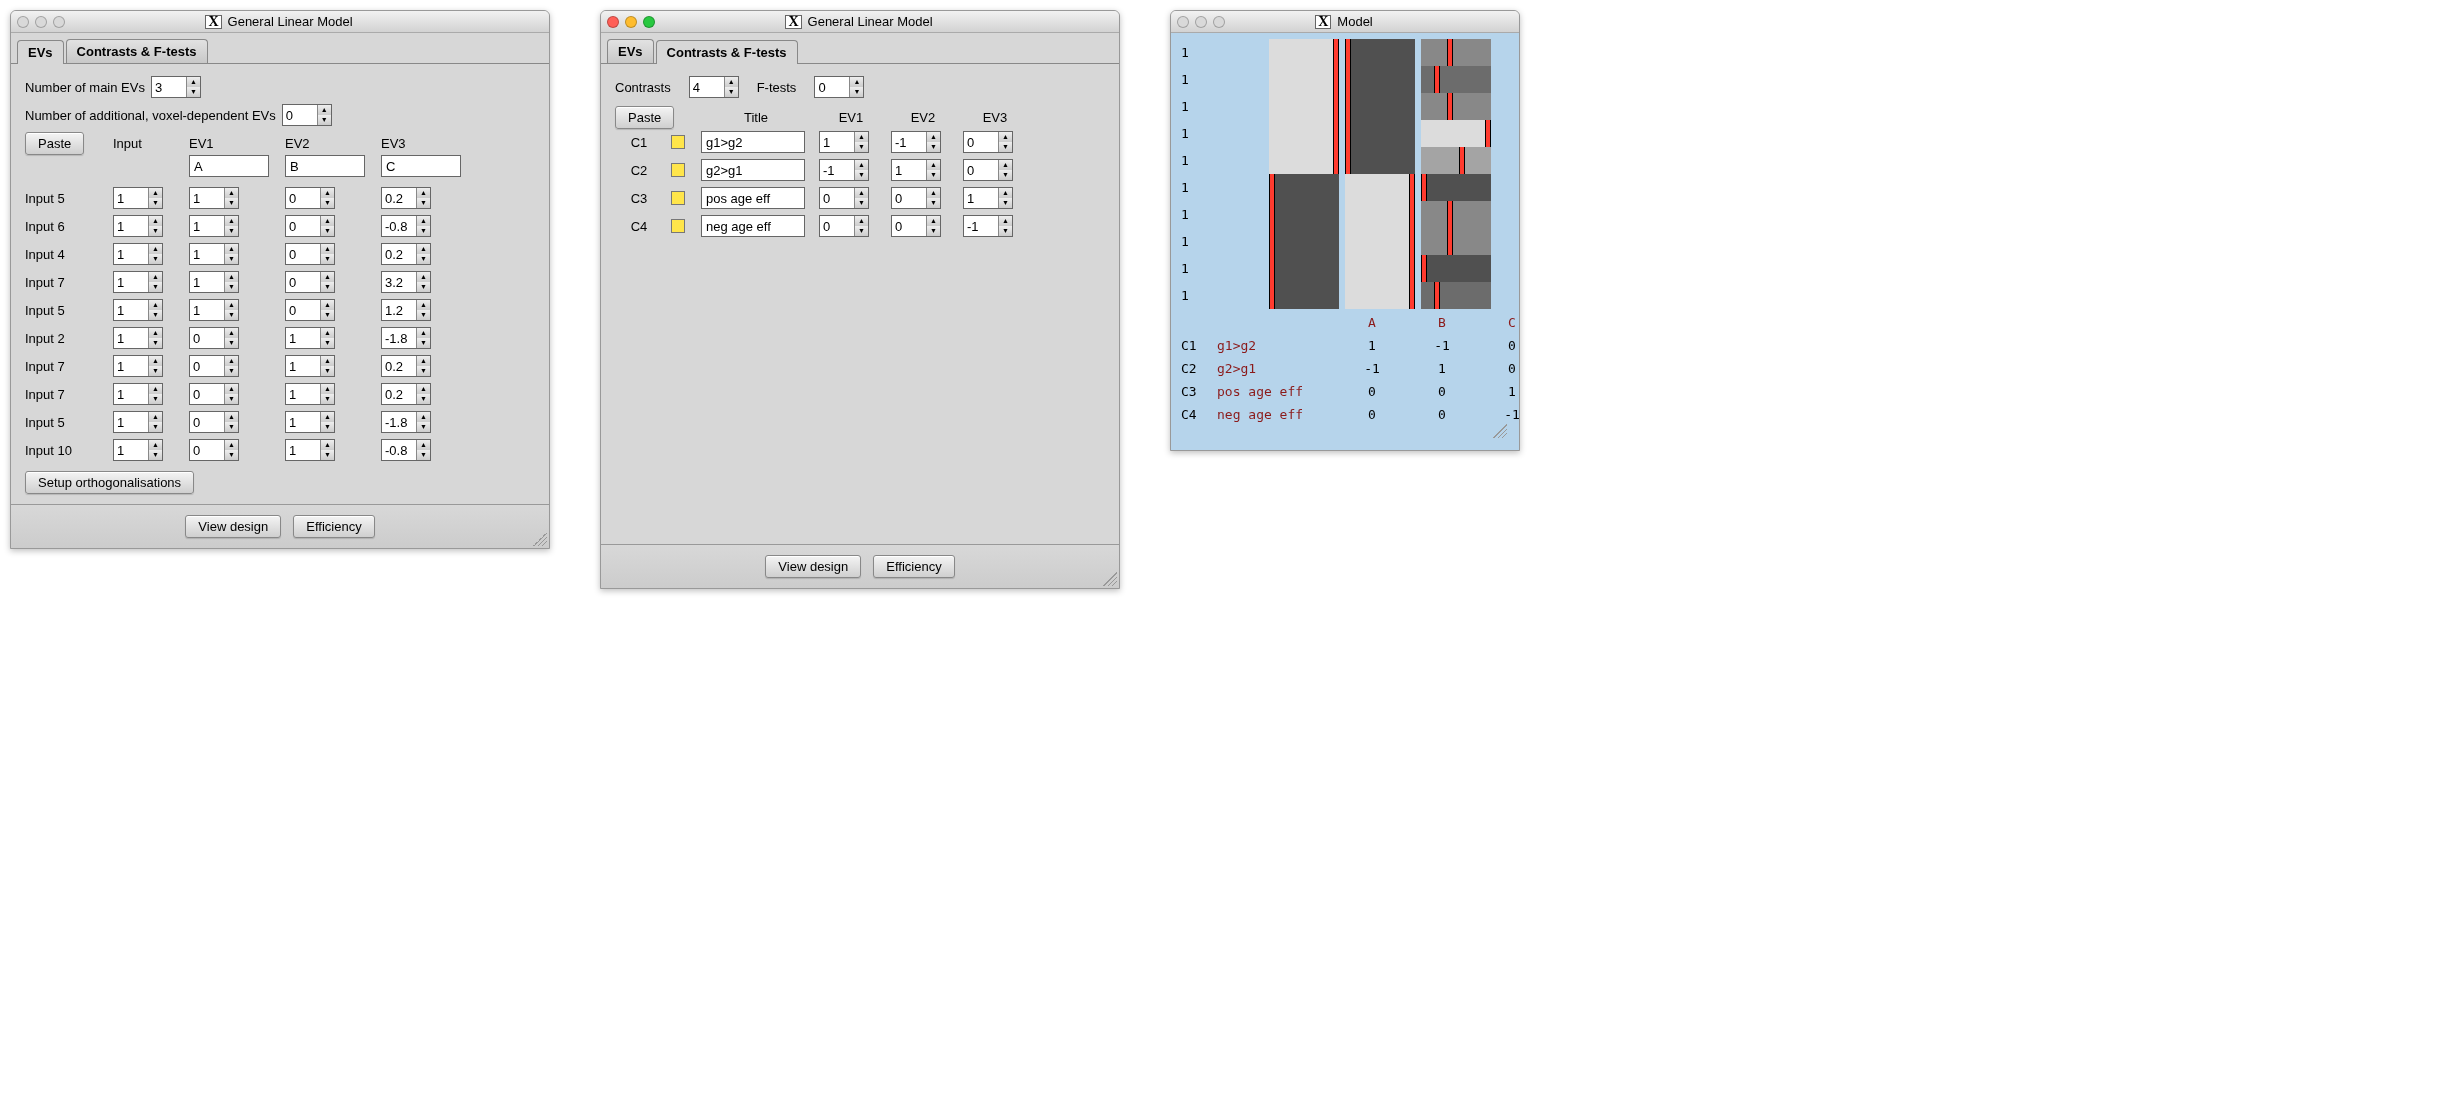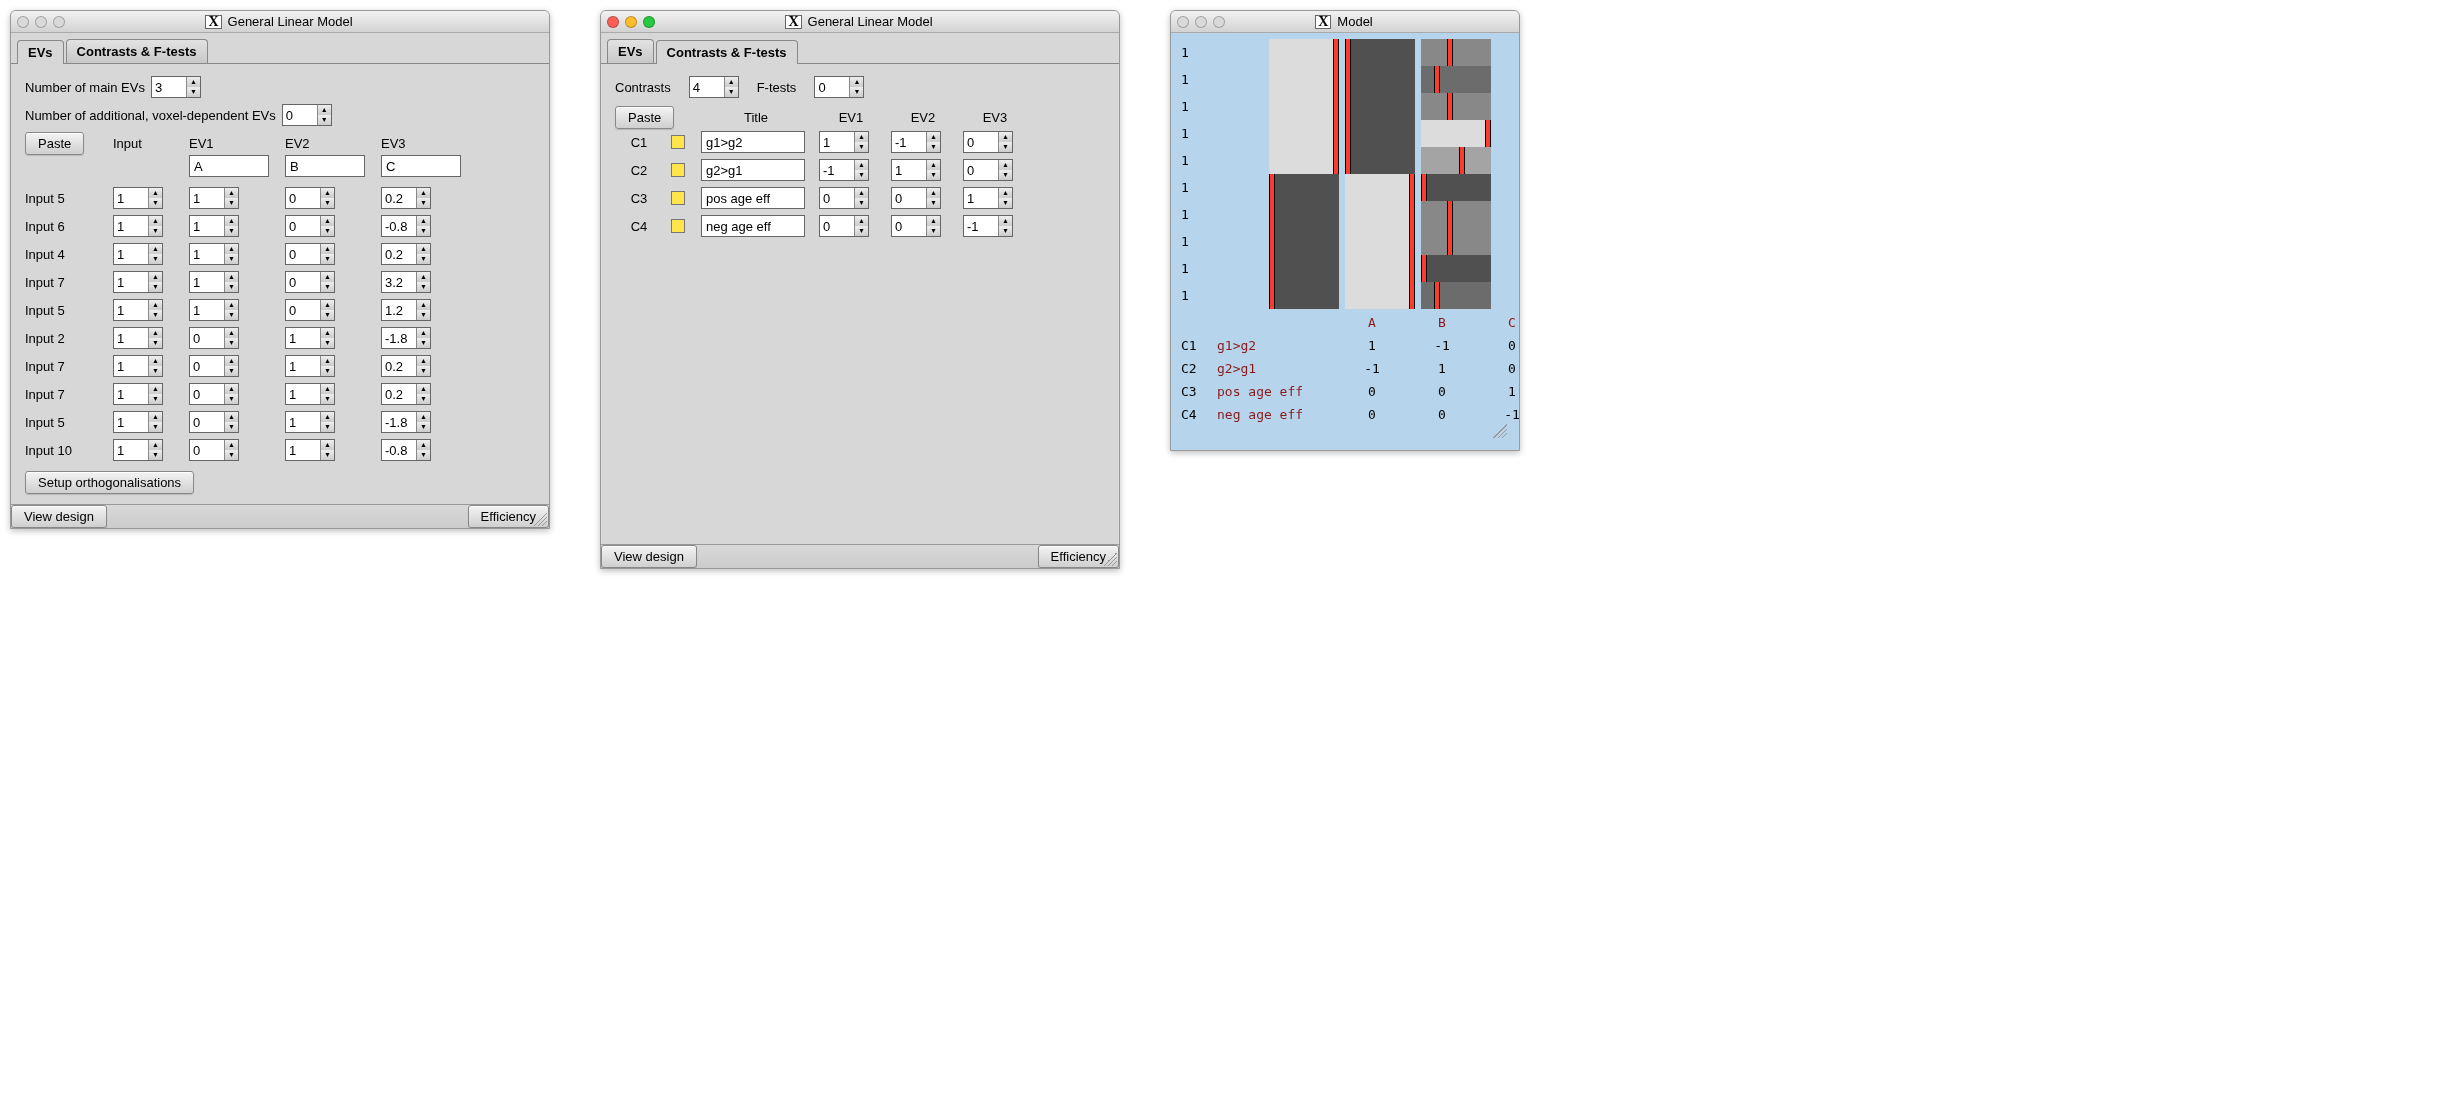--- a/index.html
+++ b/index.html
@@ -100,22 +100,23 @@
   .txt-input {
     border:1px solid #666;
     background:#fff;
     padding:2px 4px;
     height:22px;
     font-size:13px;
     font-family:inherit;
   }
   .footer {
     border-top:1px solid #999;
+    padding:10px;
     display:flex;
-    justify-content:space-between;
+    justify-content:center;
     gap:12px;
     background: linear-gradient(#d8d8d8,#cccccc);
     position:relative;
   }
   .resize-grip {
     position:absolute; right:2px; bottom:2px; width:14px; height:14px;
     background:
       linear-gradient(135deg, transparent 0 50%, #999 50% 55%, transparent 55% 65%, #999 65% 70%, transparent 70% 80%, #999 80% 85%, transparent 85%);
   }
   

